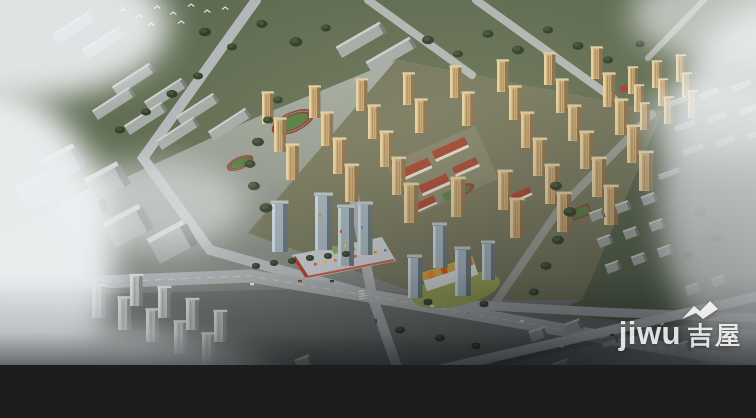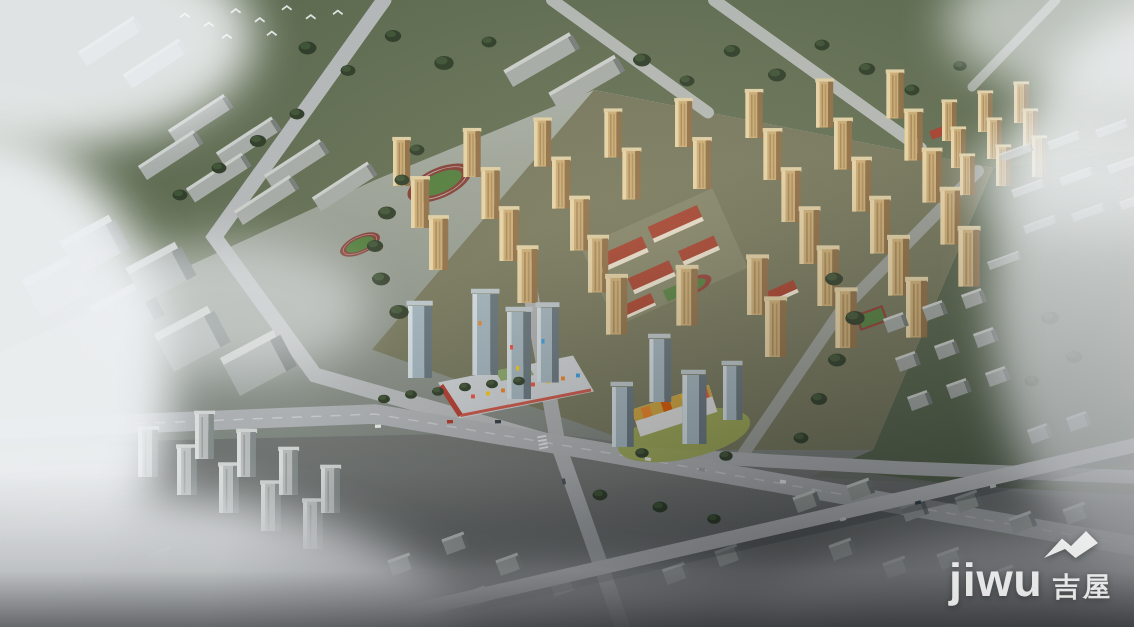--- a/index.html
+++ b/index.html
@@ -1,28 +1,28 @@
 <!DOCTYPE html>
 <html><head>
 <meta charset="utf-8">
 <style>
   html,body{margin:0;padding:0;background:#1b1d1f;}
-  .stage{position:relative;width:756px;height:418px;overflow:hidden;
+  .stage{position:relative;width:756px;height:365px;overflow:hidden;
          font-family:"Liberation Sans",sans-serif;background:#9aa29b;}
   .stage svg.scene{display:block;width:756px;height:418px;}
   symbol{overflow:visible;}
   .vignette{position:absolute;inset:0;pointer-events:none;
     background:
       radial-gradient(ellipse at 78% 110%, rgba(8,10,14,.50), rgba(8,10,14,0) 55%),
       linear-gradient(to top, rgba(6,8,10,.58), rgba(6,8,10,.20) 9%, rgba(6,8,10,0) 25%);}
   .watermark{position:absolute;right:14px;bottom:16px;display:flex;align-items:baseline;
     gap:7px;color:#fff;opacity:.84;filter:drop-shadow(0 1px 2px rgba(0,0,0,.4));}
   .wm-bird{position:absolute;top:-18px;left:60px;width:42px;height:20px;}
   .wm-latin{font-weight:700;font-size:31px;line-height:1;letter-spacing:.5px;}
-  .wm-cjk{font-weight:700;font-size:18px;line-height:1;letter-spacing:2px;}
+  .wm-cjk{font-weight:700;font-size:25px;line-height:1;letter-spacing:2px;}
 </style>
 </head>
 <body>
 
 <div class="stage">
 <svg class="scene" viewBox="0 0 756 418" xmlns="http://www.w3.org/2000/svg">
   <defs>
     <linearGradient id="bg" x1="0" y1="0" x2="0.25" y2="1">
       <stop offset="0" stop-color="#c2c8cc"></stop>
           <stop offset="0.35" stop-color="#99a197"></stop>

